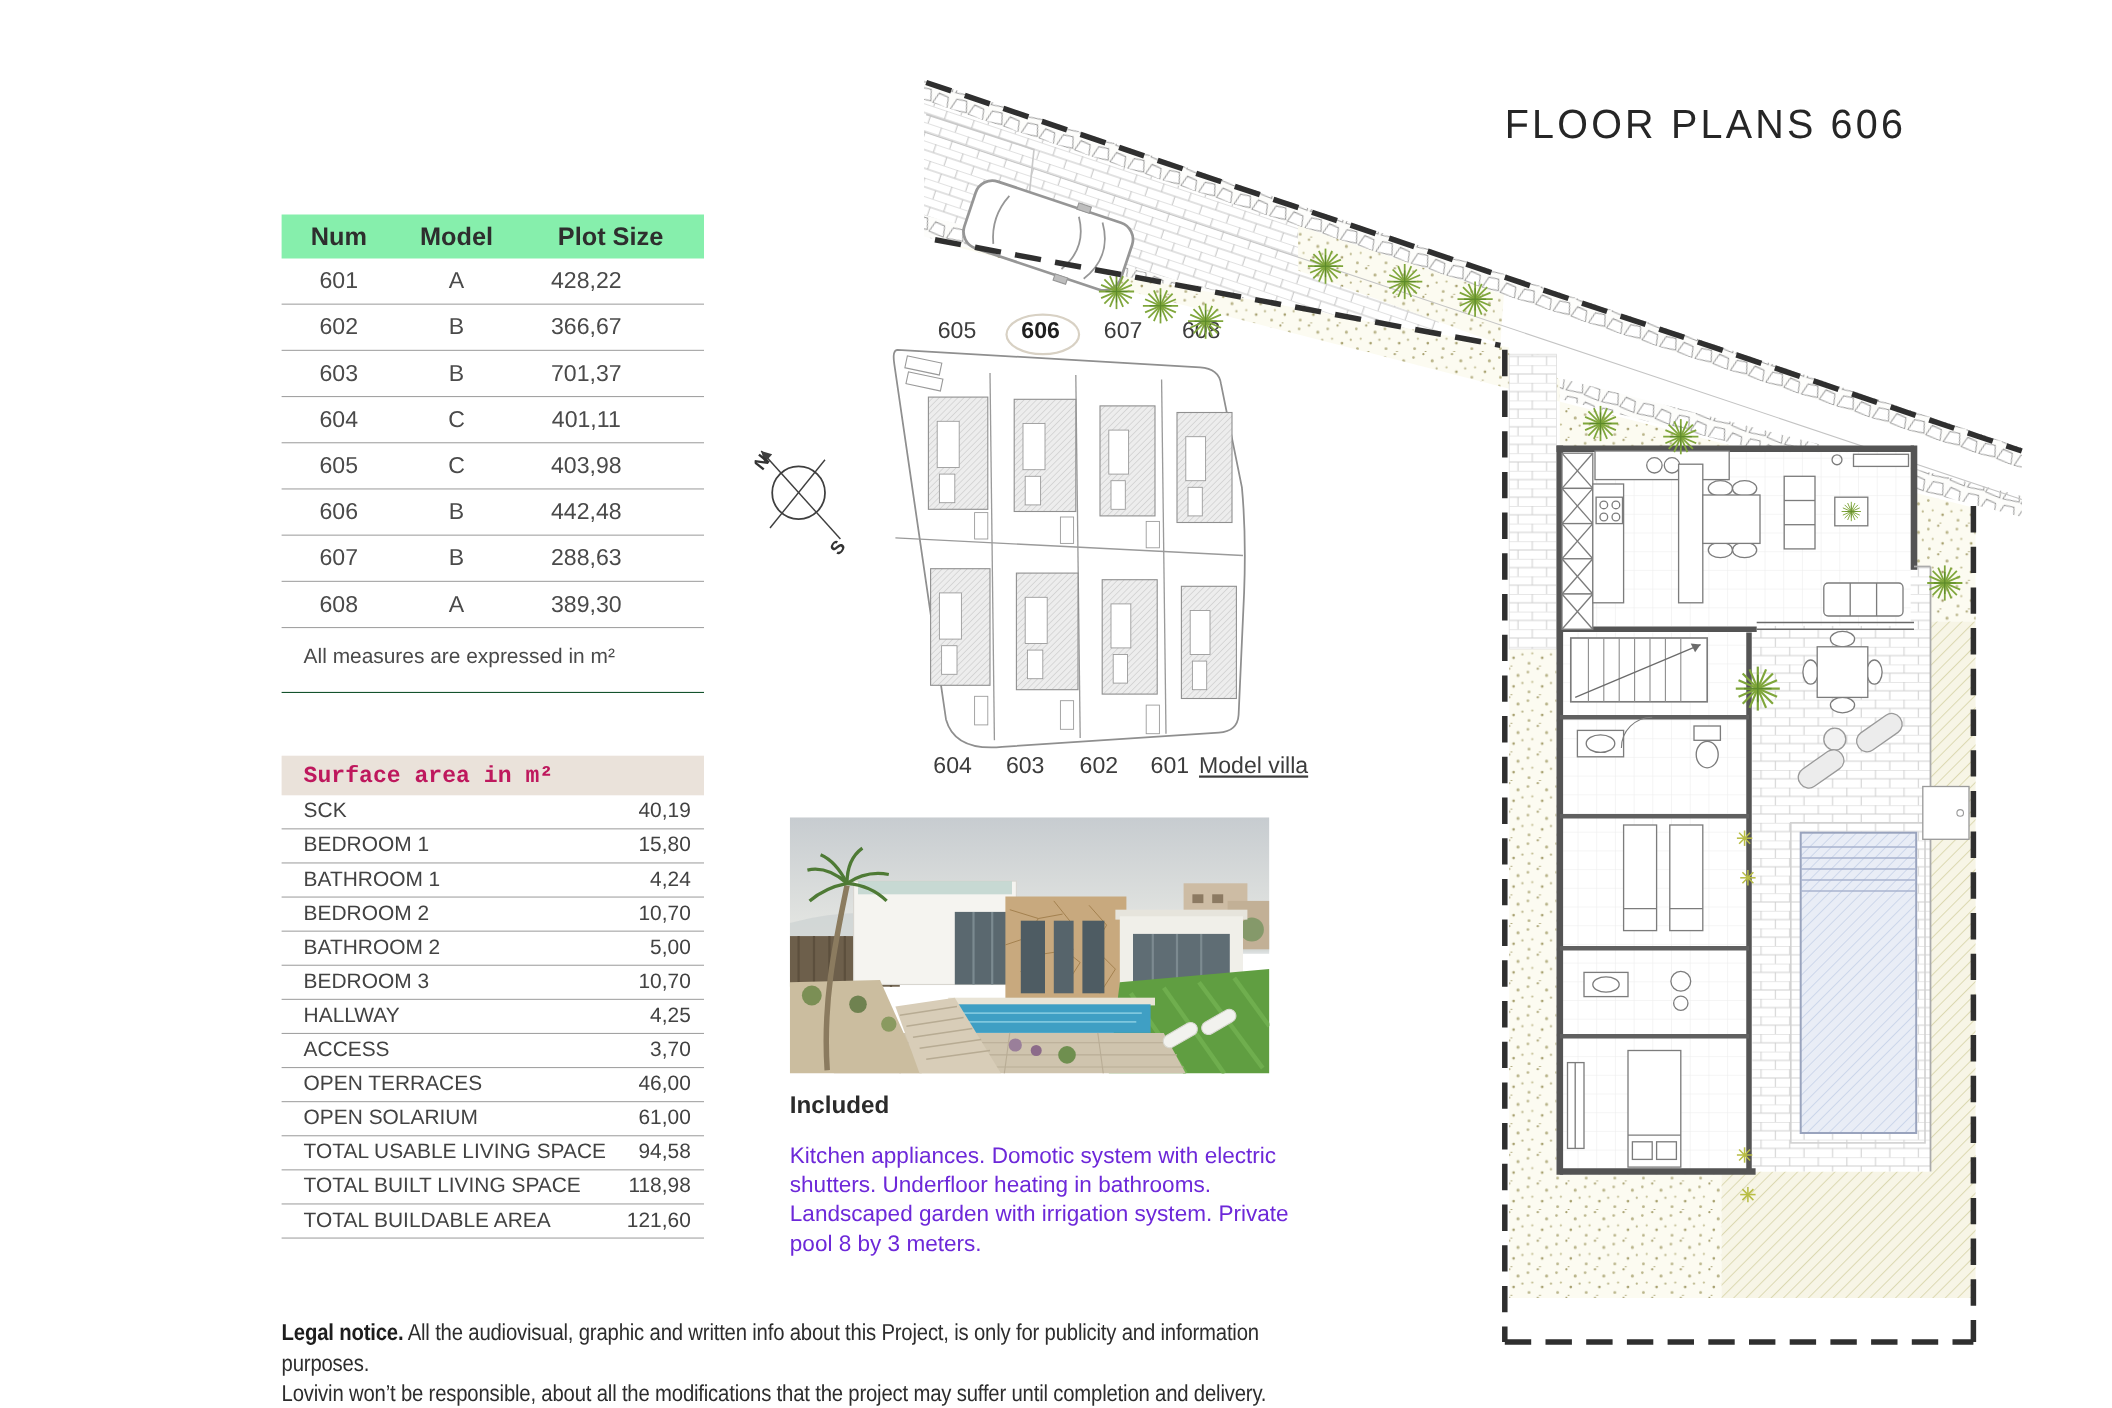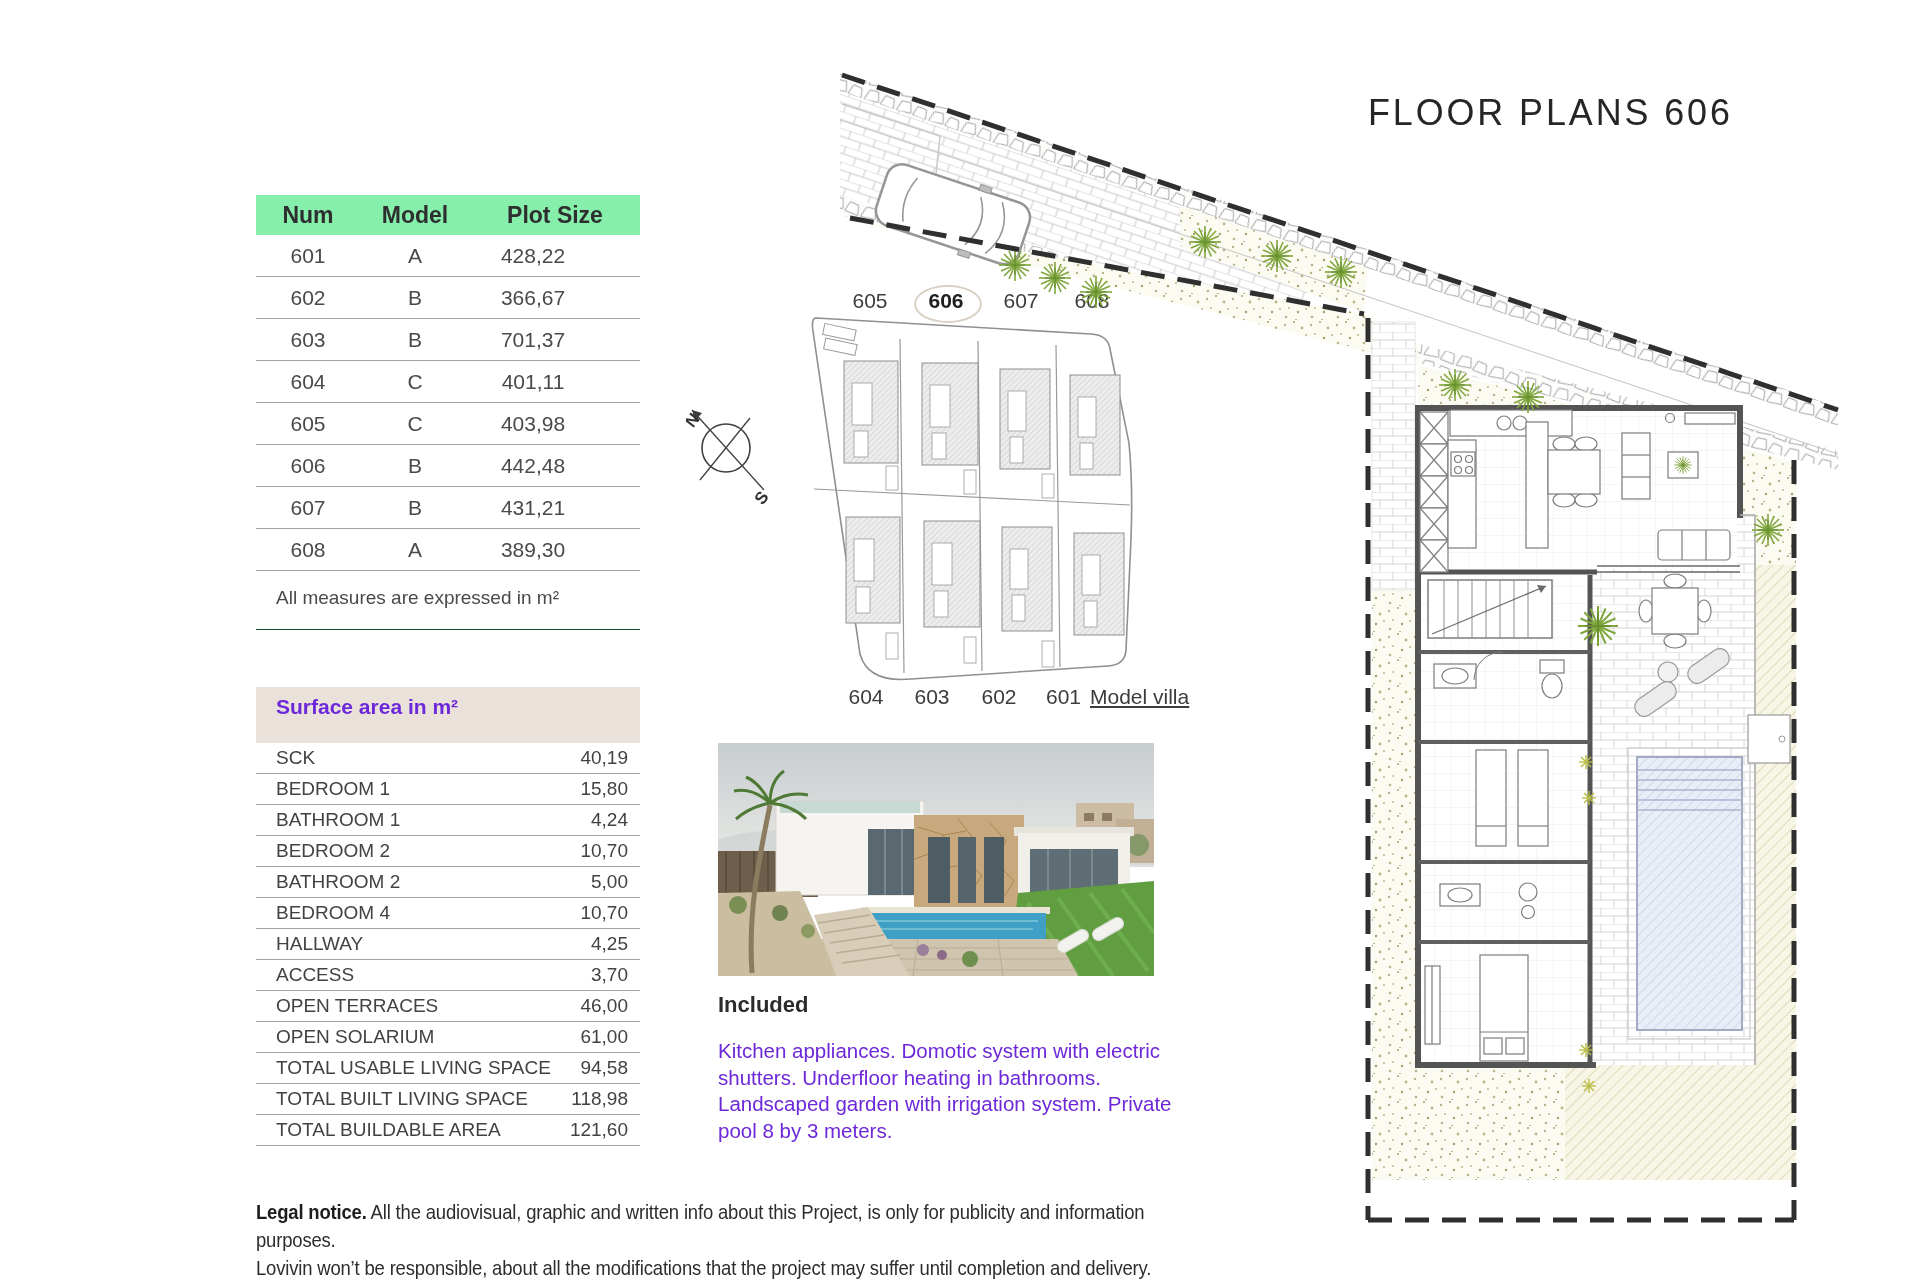--- a/index.html
+++ b/index.html
@@ -10,22 +10,22 @@
   .pt-head{display:grid;grid-template-columns:104px 110px 170px;height:40px;line-height:40px;
            background:#86efac;font-weight:bold;font-size:23px;color:#2e2e2e;}
   .pt-head span{text-align:center;}
   .pt-head span:nth-child(3){text-align:center;}
   .pt-row{display:grid;grid-template-columns:104px 110px 170px;height:41px;line-height:41px;
           font-size:21px;border-bottom:1px solid #a3a3a3;color:#4a4a4a;}
   .pt-row span{text-align:center;}
   .pt-row .val{text-align:center;padding-right:44px;}
   .pt-note{font-size:19px;color:#4a4a4a;padding:16px 0 20px 20px;border-bottom:1px solid #14532d;}
   .surface-table{position:absolute;left:256px;top:687px;width:384px;}
-  .st-head{height:56px;line-height:40px;background:#EAE2DA;font-weight:bold;font-size:21px;
-           color:#6d28d9;padding-left:20px;}
+  .st-head{height:36px;line-height:40px;background:#EAE2DA;font-weight:bold;font-size:21px;
+           color:#be185d;padding-left:20px;font-family:Liberation Mono, monospace;}
   .st-row{display:flex;justify-content:space-between;height:30px;line-height:30px;font-size:19px;
           border-bottom:1px solid #a3a3a3;color:#424242;padding:0 12px 0 20px;}
   
   .legal{position:absolute;left:256px;top:1198px;width:1100px;font-size:21px;line-height:28px;
          color:#2d2d2d;transform:scaleX(.88);transform-origin:left top;letter-spacing:-0.2px;}
   .legal b{color:#1d1d1d;}
   
   .page-title{position:absolute;left:1368px;top:92px;font-size:37px;letter-spacing:3px;
               color:#262626;font-weight:400;transform:scaleX(.97);transform-origin:left top;white-space:nowrap;}
   
@@ -83,21 +83,21 @@
         <span class="val">403,98</span>
     </div>
     <div class="pt-row">
       <span>606</span>
         <span>B</span>
         <span class="val">442,48</span>
     </div>
     <div class="pt-row">
       <span>607</span>
         <span>B</span>
-        <span class="val">431,21</span>
+        <span class="val">288,63</span>
     </div>
     <div class="pt-row">
       <span>608</span>
         <span>A</span>
         <span class="val">389,30</span>
     </div>
     <div class="pt-note">All measures are expressed in m²</div>
   </div>
 
   <div class="surface-table">
@@ -116,21 +116,21 @@
       </div>
     <div class="st-row">
         <span>BEDROOM 2</span>
         <span>10,70</span>
       </div>
     <div class="st-row">
         <span>BATHROOM 2</span>
         <span>5,00</span>
       </div>
     <div class="st-row">
-        <span>BEDROOM 4</span>
+        <span>BEDROOM 3</span>
         <span>10,70</span>
       </div>
     <div class="st-row">
         <span>HALLWAY</span>
         <span>4,25</span>
       </div>
     <div class="st-row">
         <span>ACCESS</span>
         <span>3,70</span>
       </div>

